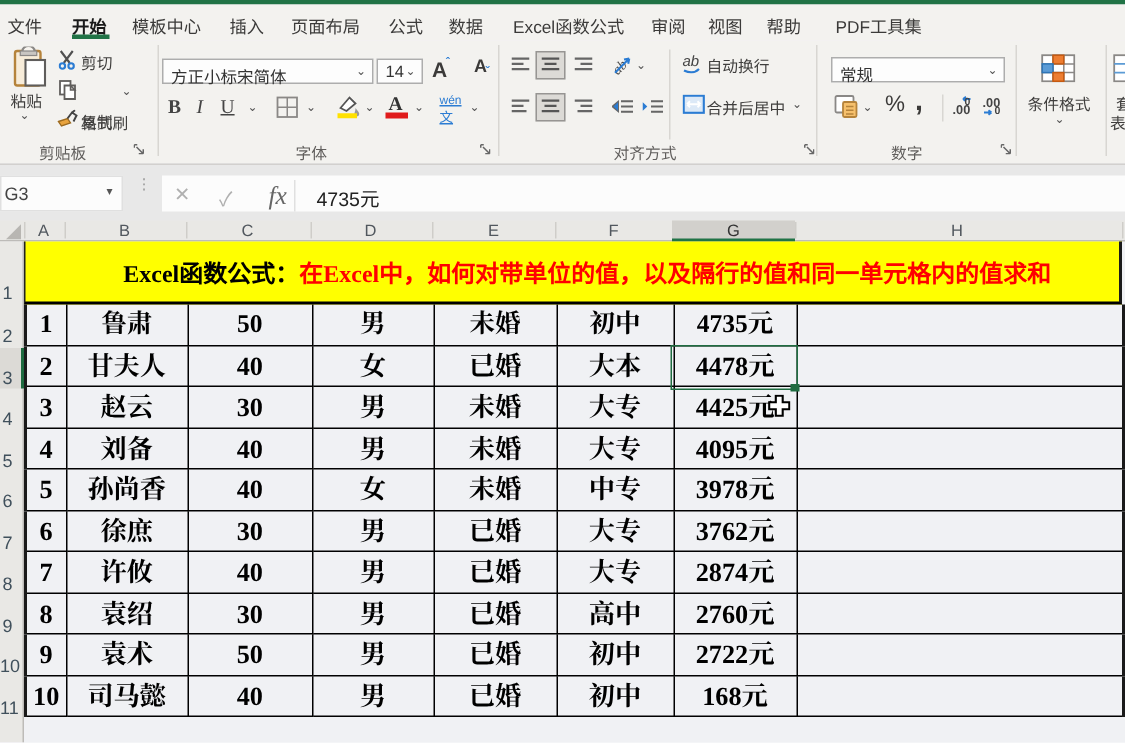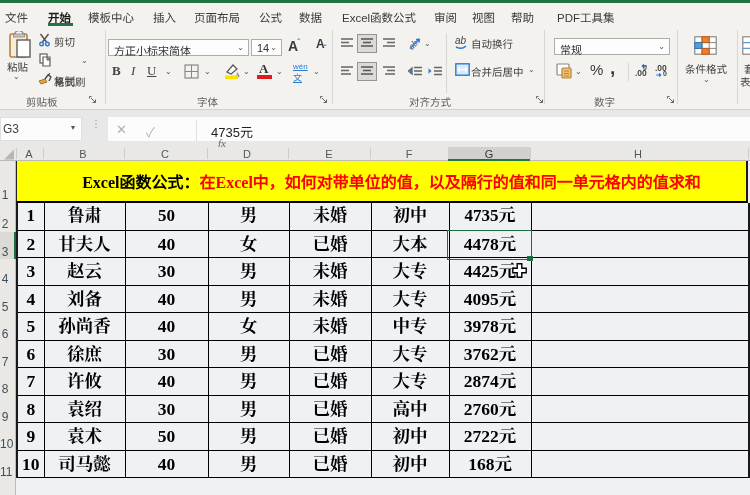--- a/index.html
+++ b/index.html
@@ -229,21 +229,21 @@
   </div>
 
   <div class="abs" id="fband"></div>
   <div class="abs" id="namebox"></div>
   <div class="abs" style="left:3px;top:122px;font-size:12px;color:#444;">G3</div>
   <div class="abs" style="left:71px;top:123px;font-size:8px;color:#555;">▾</div>
   <div class="abs" style="left:91px;top:121px;font-size:10px;color:#999;letter-spacing:0;line-height:6px;">⋮</div>
   <div class="abs" id="fxbox"></div>
   <div class="abs" style="left:116px;top:122px;font-size:13px;color:#b0b0b0;">✕</div>
   <div class="abs" style="left:146px;top:122px;font-size:13px;color:#b0b0b0;">✓</div>
-  <div class="abs" style="left:179px;top:137px;font-size:11px;color:#666;font-style:italic;font-family:'Liberation Serif',serif;margin-left:39px;"><i>f</i>x</div>
+  <div class="abs" style="left:179px;top:121px;font-size:17px;color:#666;font-style:italic;font-family:'Liberation Serif',serif;"><i>f</i>x</div>
   <div class="abs" style="left:196px;top:120px;width:1px;height:21px;background:#e0e0e0;"></div>
   <div class="abs" style="left:211px;top:122px;font-size:13px;color:#222;">4735元</div>
 
   <div class="abs" id="colhead">
     <div class="ctick" style="left:16px"></div>
     <div class="ctick" style="left:43px"></div>
     <div class="ctick" style="left:124px"></div>
     <div class="ctick" style="left:207px"></div>
     <div class="ctick" style="left:288px"></div>
     <div class="ctick" style="left:370px"></div>

